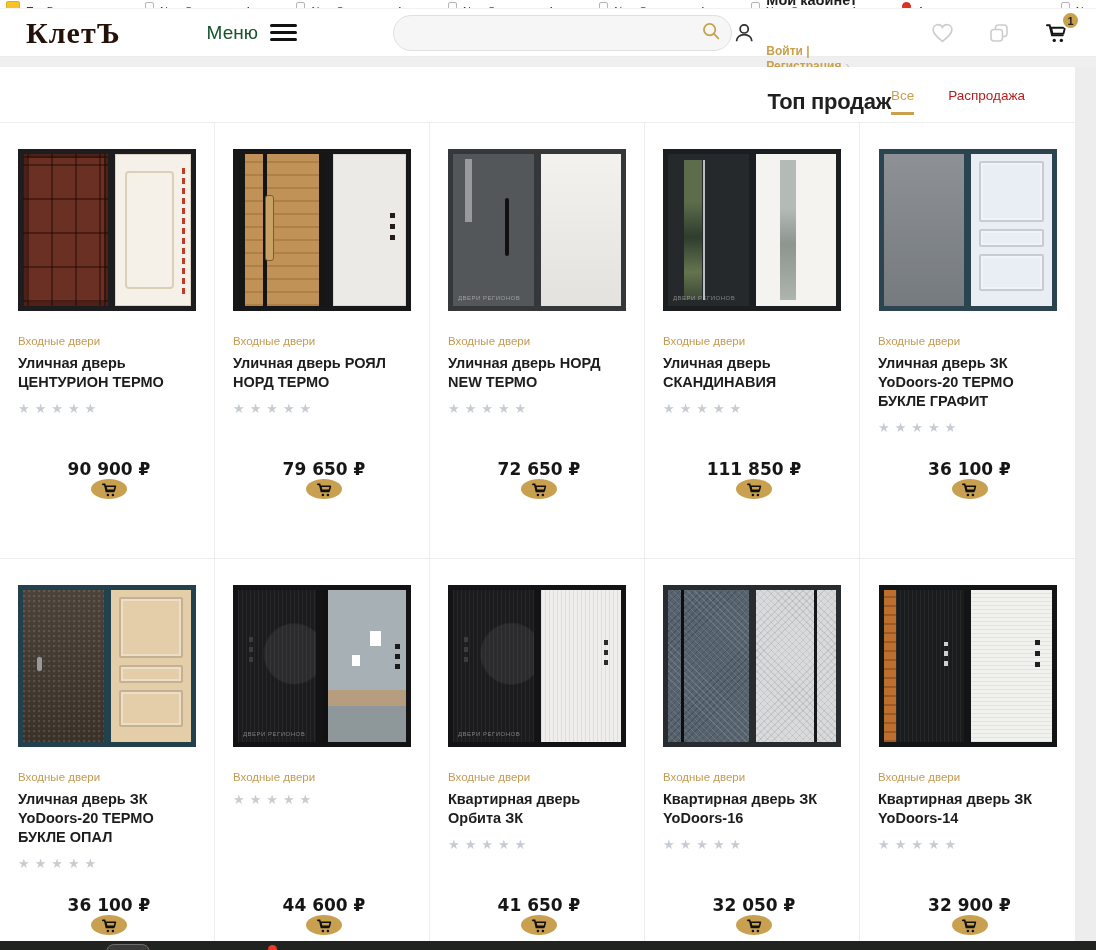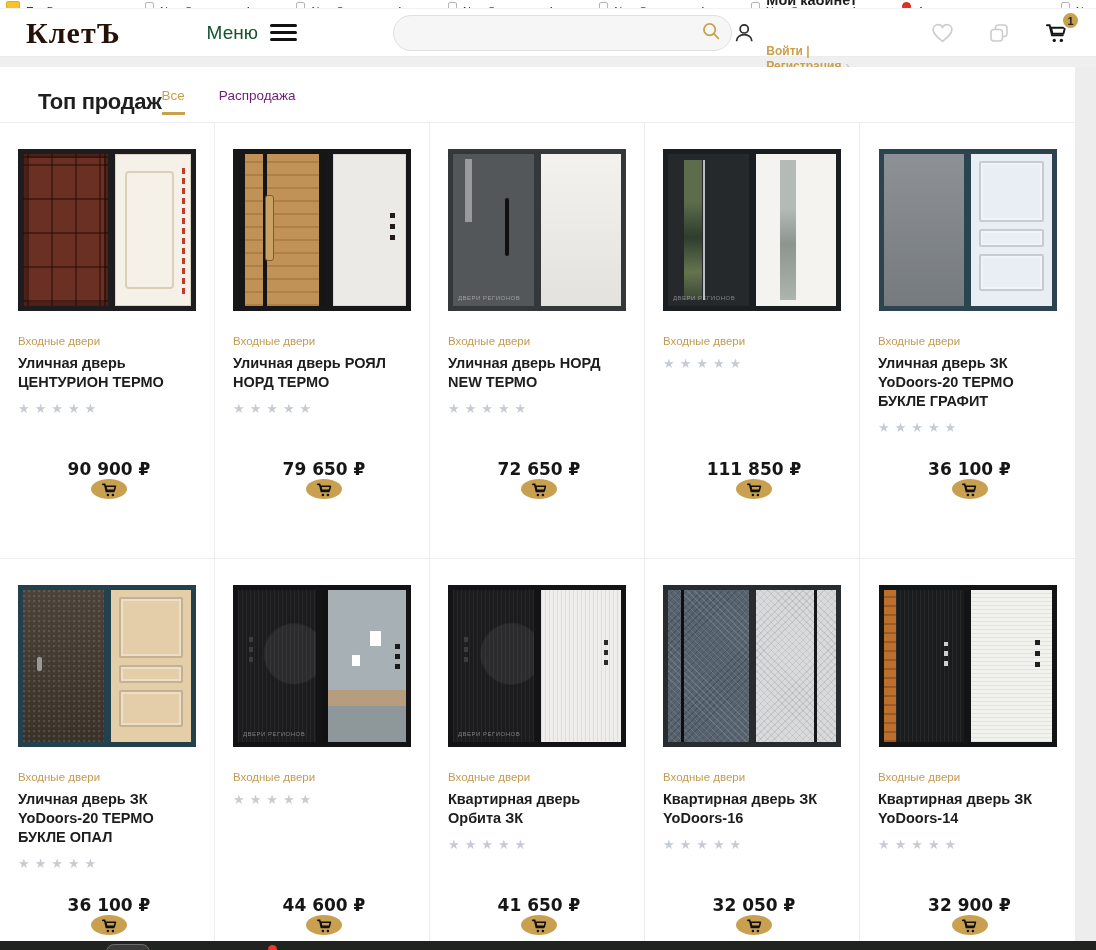--- a/index.html
+++ b/index.html
@@ -33,24 +33,24 @@
   .acct-sub .chev { color:#c0c0c0; font-weight:normal; margin-left:4px; }
   .hdr-icons { display:flex; align-items:center; gap:32px; margin-left:42px; }
   .hicon { position:relative; cursor:pointer; display:flex; }
   .badge { position:absolute; top:-8px; right:-10px; width:19px; height:19px; border-radius:50%; background:#c9a04b;
            border:2px solid #fff; color:#242424; font-size:11px; font-weight:bold; display:flex; align-items:center; justify-content:center; }
 
   .page-band { height:10px; background:#efefef; }
 
   
   .panel { width:1075px; height:874px; background:#fff; overflow:hidden; position:relative; }
-  .section-row { height:55px; display:flex; align-items:center; justify-content:flex-start; padding:14px 50px 0 38px; }
+  .section-row { height:55px; display:flex; align-items:center; justify-content:flex-end; padding:14px 50px 0 38px; }
   .section-title { font-size:22px; font-weight:bold; color:#1f1f1f; letter-spacing:-0.3px; }
   .tabs { display:flex; gap:34px; }
-  .tab { font-size:13.5px; color:#701a75; padding-bottom:9px; border-bottom:3px solid transparent; cursor:pointer; }
+  .tab { font-size:13.5px; color:#b91c1c; padding-bottom:9px; border-bottom:3px solid transparent; cursor:pointer; }
   .tab.active { color:#c9a04b; border-bottom-color:#c9a04b; }
 
   
   .grid { display:grid; grid-template-columns:repeat(5, 215px); border-top:1px solid #ededed; }
   .cell { height:436px; border-right:1px solid #ededed; border-bottom:1px solid #ededed; position:relative; padding:0 18px; cursor:pointer; }
   .cell:nth-child(5n) { border-right:none; }
   .pimg { width:178px; height:162px; margin:26px auto 0; display:flex; padding:5px; gap:7px; }
   .door { flex:1; position:relative; overflow:hidden; }
   .wm { position:absolute; bottom:5px; left:5px; font-size:6px; color:rgba(255,255,255,.4); letter-spacing:.5px; white-space:nowrap; }
   .cat { margin-top:24px; font-size:11.5px; color:#c49a52; }
@@ -302,20 +302,21 @@
   </div>
 
   <div class="cell">
     <div class="pimg" style="background-color: rgb(27, 30, 32);">
       <div class="door dl p-glassg" style="background-color: rgb(37, 41, 43);">
             <span class="wm">ДВЕРИ РЕГИОНОВ</span>
           </div>
       <div class="door dr p-glassm" style="background-color: rgb(244, 243, 240);"></div>
     </div>
     <div class="cat">Входные двери</div>
+    <div class="title">Уличная дверь СКАНДИНАВИЯ</div>
     <div class="stars">★★★★★</div>
     <div class="buy">
       <span class="price">111 850 ₽</span>
       <button class="cartbtn">
         <svg width="19" height="19" viewBox="0 0 24 24">
           <path d="M3.5 5.5h2.4l2.1 9h9.6" fill="none" stroke="#111" stroke-width="2" stroke-linecap="round"></path>
           <path d="M7.2 7.8h12.3l-1.3 5.2H8.4z" fill="none" stroke="#111" stroke-width="2" stroke-linejoin="round"></path>
           <circle cx="10" cy="19" r="1.6" fill="#111"></circle>
           <circle cx="16.3" cy="19" r="1.6" fill="#111"></circle>
         </svg>

